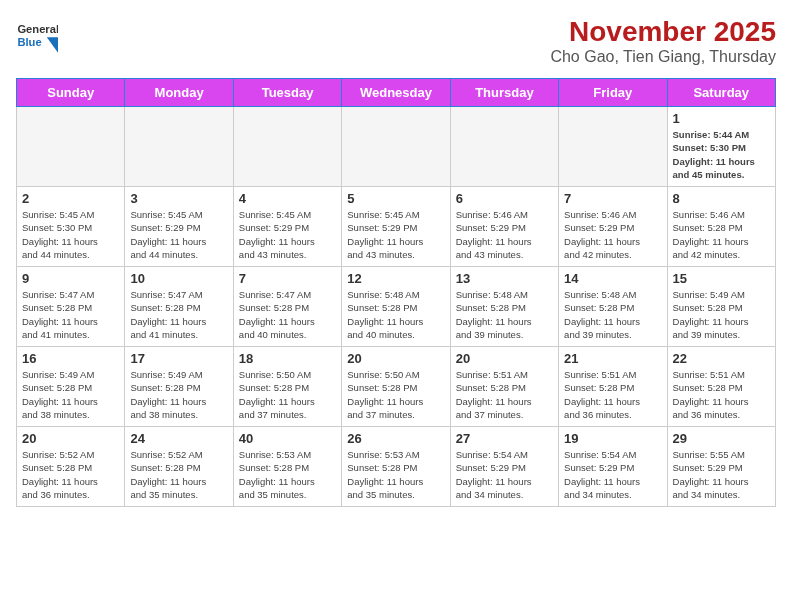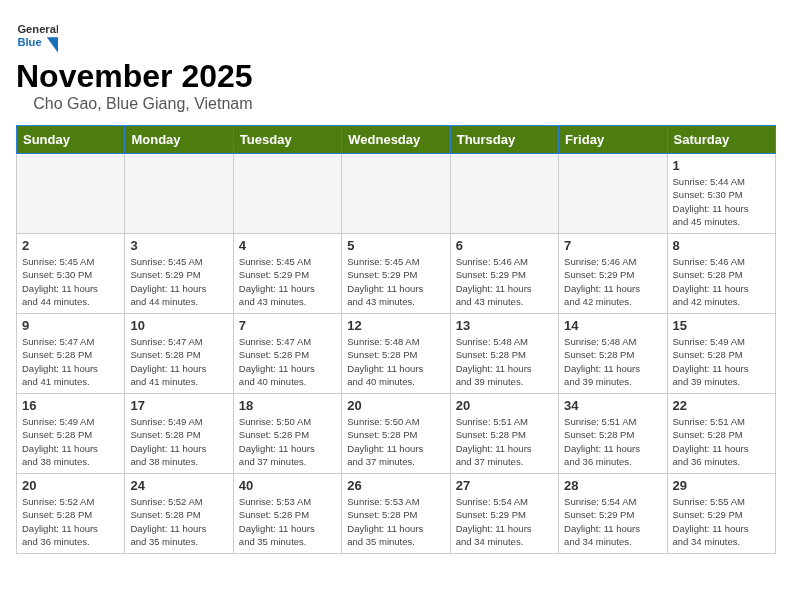--- a/index.html
+++ b/index.html
@@ -8,52 +8,51 @@
       background: #fff;
       width: 792px;
       min-height: 612px;
       padding: 16px;
     }
     .header-section {
       display: flex;
       justify-content: space-between;
       align-items: flex-start;
       margin-bottom: 12px;
-      flex-direction: column;
     }
     .logo-wrapper {
       display: flex;
       align-items: center;
       gap: 4px;
     }
     .logo-icon {
       width: 42px;
       height: 42px;
     }
     .title-area {
       text-align: right;
     }
     .month-title {
-      font-size: 32px;
+      font-size: 28px;
       font-weight: bold;
-      color: #000000;
+      color: #b91c1c;
     }
     .location-title {
       font-size: 16px;
       color: #555;
     }
     .calendar-table {
       width: 100%;
       border-collapse: collapse;
       border: 1px solid #ccc;
     }
     .calendar-table th {
-      background-color: #4d7c0f;
+      background-color: #d946ef;
       color: #fff;
-      text-align: left;
+      text-align: center;
       padding: 6px 6px;
       font-size: 13px;
       font-weight: bold;
       border: 1px solid #2a7fd4;
     }
     .calendar-table td {
       border: 1px solid #ccc;
       vertical-align: top;
       padding: 4px 5px;
       width: calc(100% / 7);
@@ -85,21 +84,21 @@
 <div class="header-section">
   <div class="logo-wrapper">
     <svg class="logo-icon" viewBox="0 0 60 55" xmlns="http://www.w3.org/2000/svg">
       <text x="2" y="22" font-size="16" font-weight="bold" fill="#333" font-family="Arial">General</text>
       <text x="2" y="40" font-size="16" font-weight="bold" fill="#1a6fbb" font-family="Arial">Blue</text>
       <polygon points="44,28 60,28 60,50" fill="#1a6fbb"></polygon>
     </svg>
   </div>
   <div class="title-area">
     <div class="month-title">November 2025</div>
-    <div class="location-title">Cho Gao, Blue Giang, Vietnam</div>
+    <div class="location-title">Cho Gao, Tien Giang, Thursday</div>
   </div>
 </div>
 
 <table class="calendar-table">
   <thead>
     <tr>
     <th>Sunday</th>
         <th>Monday</th>
         <th>Tuesday</th>
         <th>Wednesday</th>
@@ -111,21 +110,21 @@
   <tbody id="calendar-body">
   <tr>
         <td class="empty-cell"></td>
         <td class="empty-cell"></td>
         <td class="empty-cell"></td>
         <td class="empty-cell"></td>
         <td class="empty-cell"></td>
         <td class="empty-cell"></td>
         <td>
           <span class="day-number">1</span>
-          <div class="day-info" style="white-space: pre-line;">Sunrise: 5:44 AM
+          <div class="day-info" style="white-space: pre-line; font-weight: bold;">Sunrise: 5:44 AM
 Sunset: 5:30 PM
 Daylight: 11 hours
 and 45 minutes.</div>
         </td>
       </tr>
       <tr>
         <td>
           <span class="day-number">2</span>
           <div class="day-info" style="white-space: pre-line;">Sunrise: 5:45 AM
 Sunset: 5:30 PM
@@ -256,21 +255,21 @@
 and 37 minutes.</div>
         </td>
         <td>
           <span class="day-number">20</span>
           <div class="day-info" style="white-space: pre-line;">Sunrise: 5:51 AM
 Sunset: 5:28 PM
 Daylight: 11 hours
 and 37 minutes.</div>
         </td>
         <td>
-          <span class="day-number">34</span>
+          <span class="day-number">21</span>
           <div class="day-info" style="white-space: pre-line;">Sunrise: 5:51 AM
 Sunset: 5:28 PM
 Daylight: 11 hours
 and 36 minutes.</div>
         </td>
         <td>
           <span class="day-number">22</span>
           <div class="day-info" style="white-space: pre-line;">Sunrise: 5:51 AM
 Sunset: 5:28 PM
 Daylight: 11 hours
@@ -307,21 +306,21 @@
 and 35 minutes.</div>
         </td>
         <td>
           <span class="day-number">27</span>
           <div class="day-info" style="white-space: pre-line;">Sunrise: 5:54 AM
 Sunset: 5:29 PM
 Daylight: 11 hours
 and 34 minutes.</div>
         </td>
         <td>
-          <span class="day-number">28</span>
+          <span class="day-number">19</span>
           <div class="day-info" style="white-space: pre-line;">Sunrise: 5:54 AM
 Sunset: 5:29 PM
 Daylight: 11 hours
 and 34 minutes.</div>
         </td>
         <td>
           <span class="day-number">29</span>
           <div class="day-info" style="white-space: pre-line;">Sunrise: 5:55 AM
 Sunset: 5:29 PM
 Daylight: 11 hours

